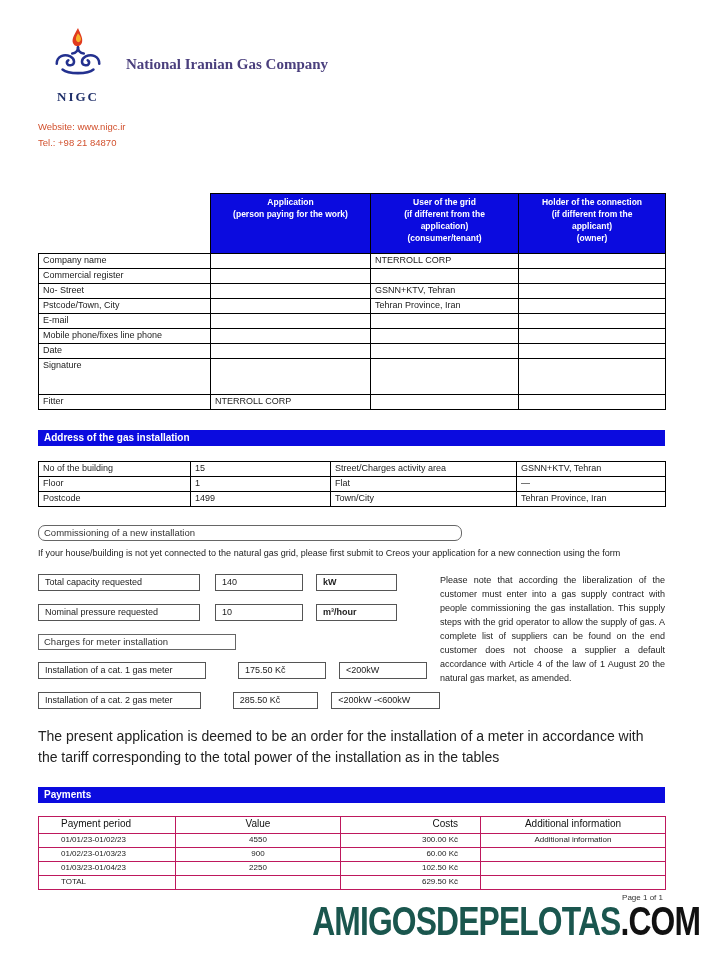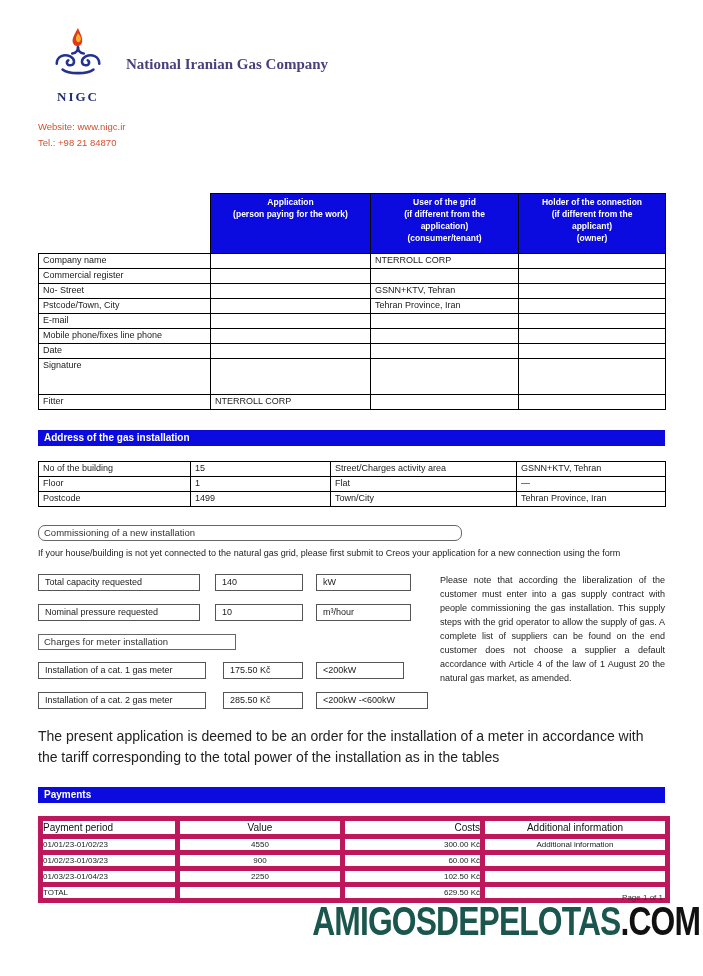--- a/index.html
+++ b/index.html
@@ -53,30 +53,30 @@
   .note { font-size: 9px; margin-top: 6px; width: 624px; line-height: 1.45; }
 
   .split { display: flex; margin-top: 14px; }
   .left-col { width: 402px; }
   .side-note { width: 225px; font-size: 9px; line-height: 1.55; text-align: justify; }
 
   .field-row { display: flex; margin-bottom: 13px; }
   .fbox { border: 1px solid #555; height: 17px; font-size: 9px; padding: 2px 6px; white-space: nowrap; overflow: hidden; }
   .lbl-box { width: 162px; }
   .val-box { width: 88px; margin-left: 15px; }
-  .unit-box { width: 95px; margin-left: 13px; }
+  .unit-box { width: 81px; margin-left: 13px; font-weight: bold; }
   .charge-lbl { width: 168px; }
-  .charge-price { width: 80px; margin-left: 17px; }
+  .charge-price { width: 88px; margin-left: 32px; }
   .charge-range { width: 88px; margin-left: 13px; }
   .charge-range.wide { width: 112px; }
 
   .order-note { font-size: 14px; line-height: 1.45; margin-top: 4px; width: 625px; }
 
   .pay-table { margin-top: 13px; }
-  .pay-table th, .pay-table td { border: 5px solid #be185d; padding: 1px 0; vertical-align: top; }
+  .pay-table th, .pay-table td { border: 1px solid #be185d; padding: 1px 22px; vertical-align: top; }
   .pay-table th { font-size: 10px; font-weight: normal; height: 17px; color: #111; }
   .pay-table td { font-size: 8px; height: 14px; }
   .t-left { text-align: left; } .t-center { text-align: center; } .t-right { text-align: right; }
   .info-cell { font-size: 9.5px; text-align: center; }
 
   .page-num { position: absolute; right: 40px; top: 893px; font-size: 8px; color: #333; }
   .watermark {
     position: absolute; right: 3px; top: 899px; white-space: nowrap;
     font-family: "Liberation Sans", sans-serif; font-weight: bold; font-size: 37px;
     letter-spacing: -1px; transform: scale(0.86, 1.1); transform-origin: right top;

